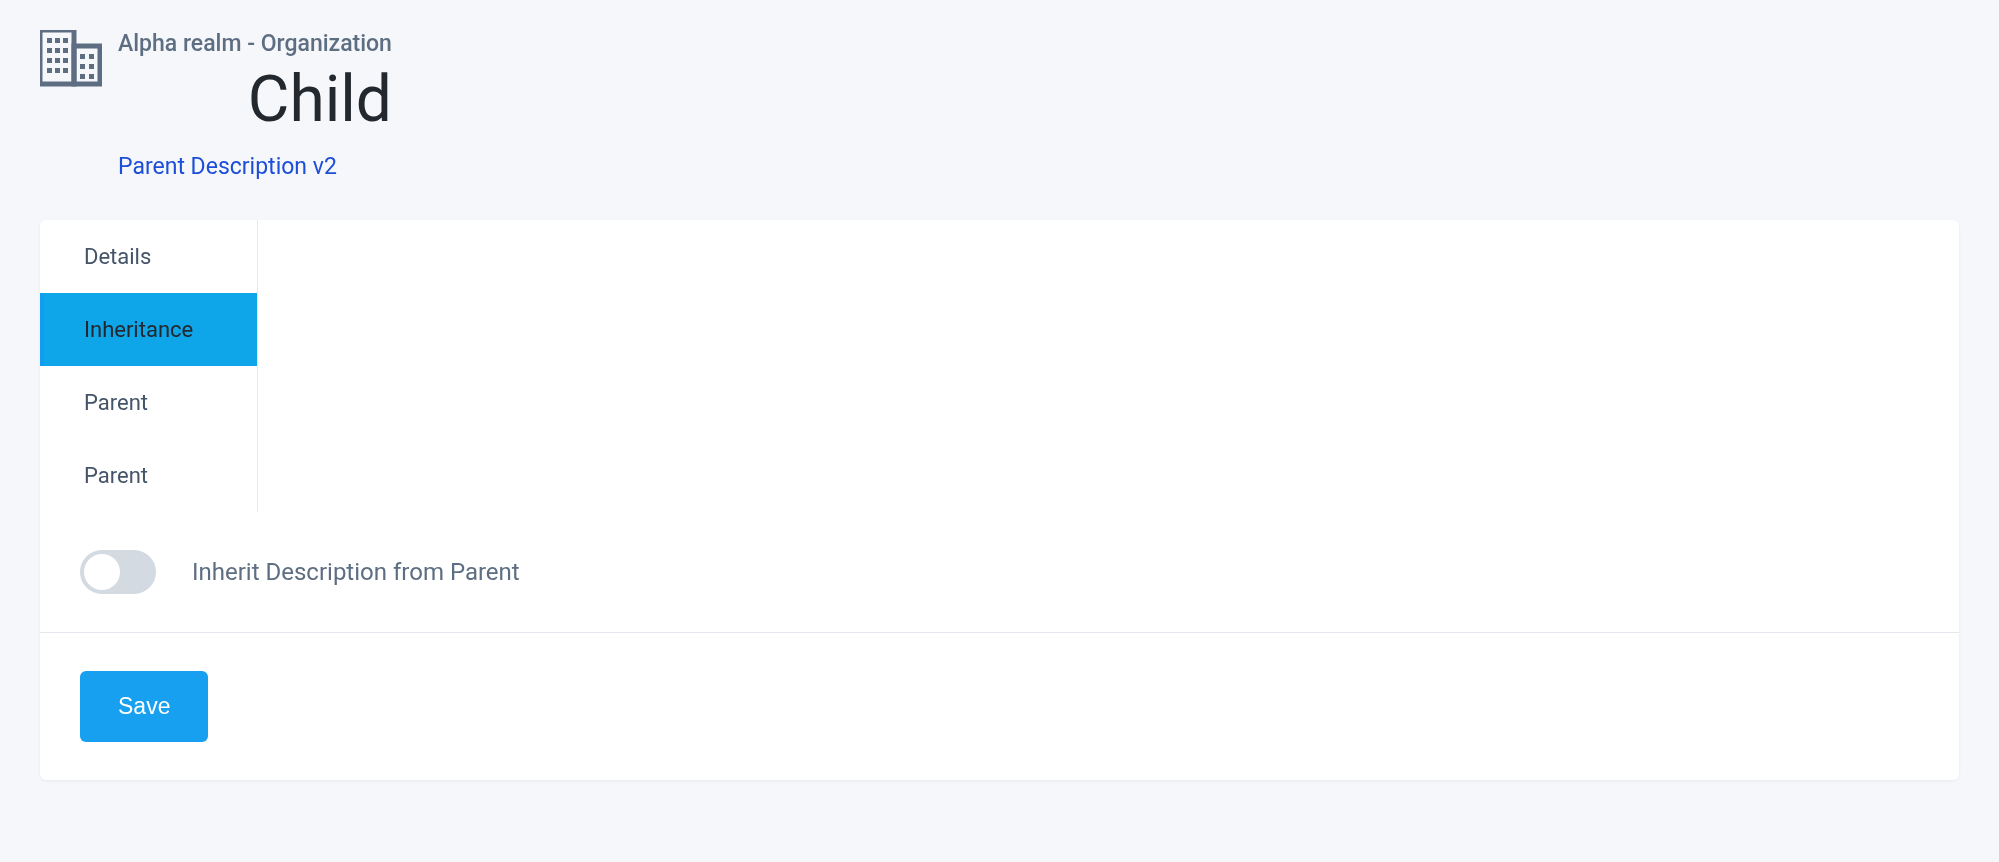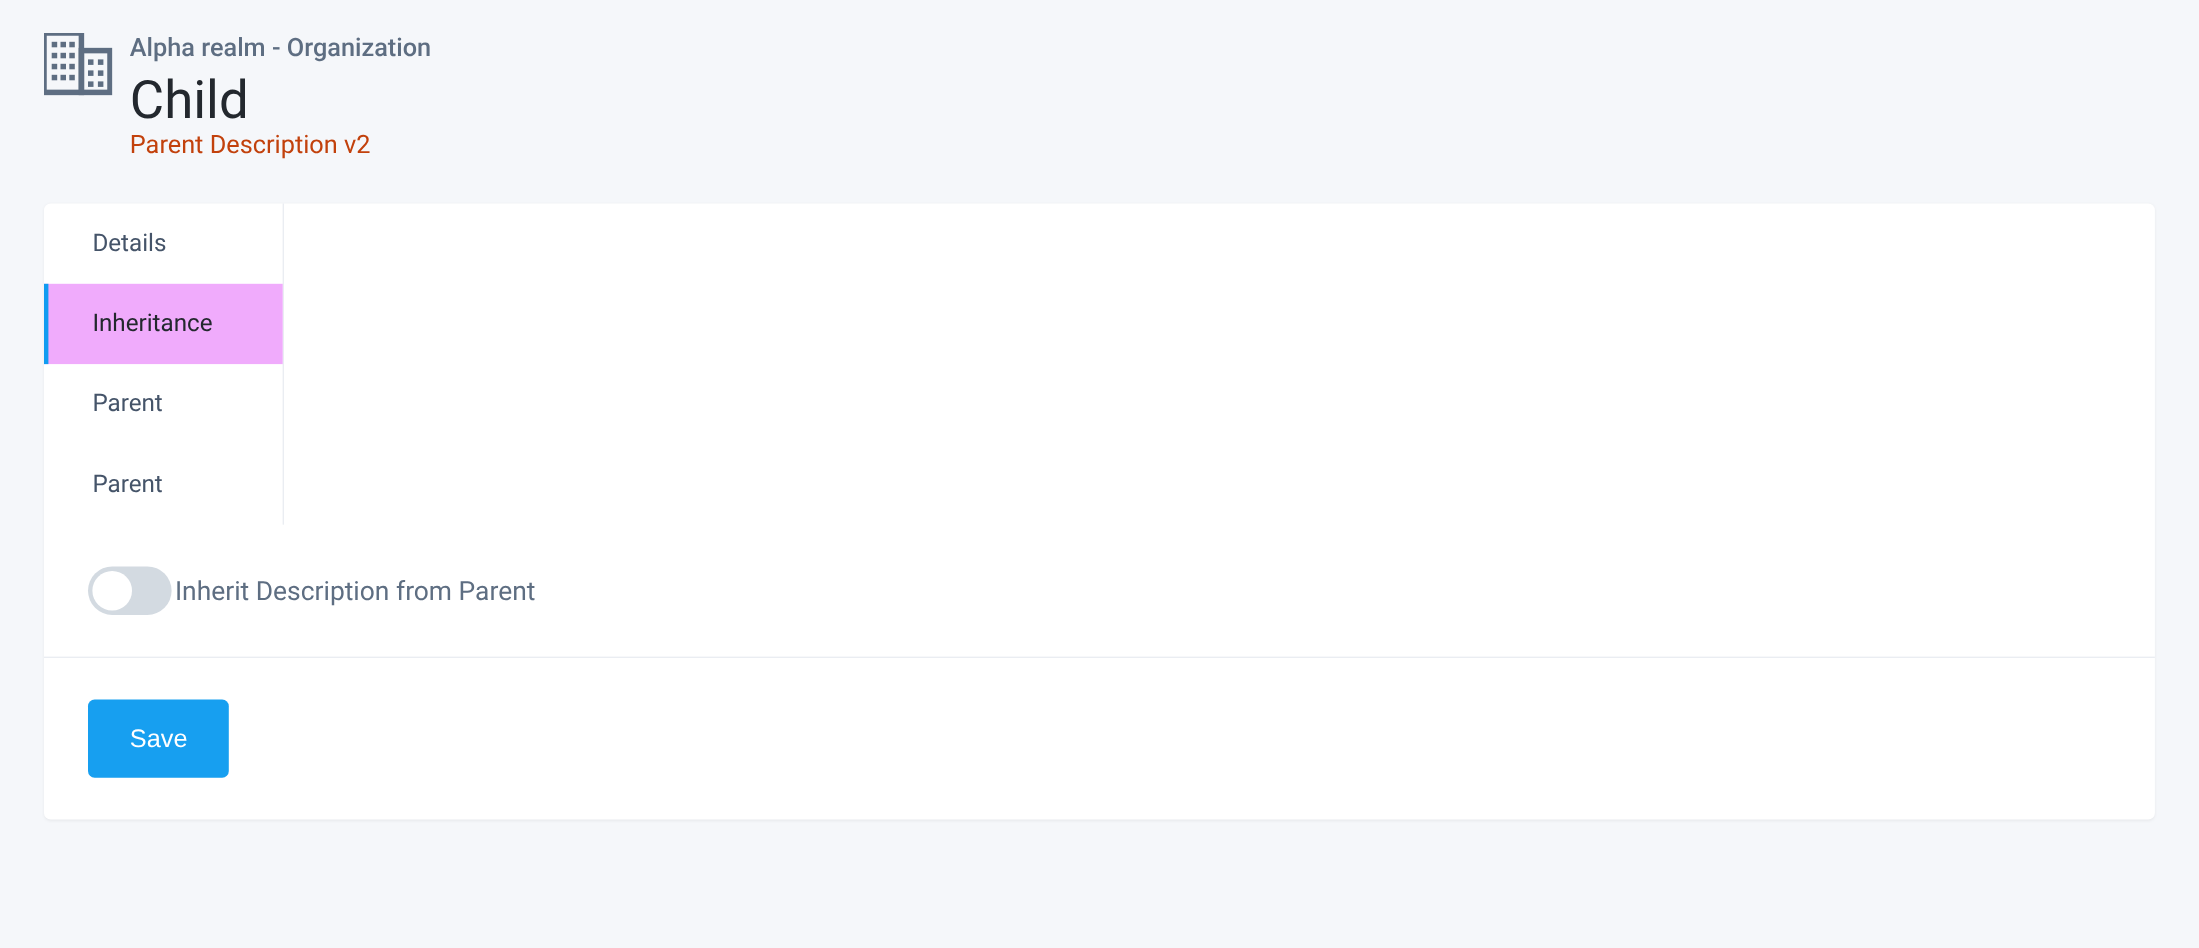--- a/index.html
+++ b/index.html
@@ -31,28 +31,30 @@
       display: flex;
       flex-direction: column;
     }
     .breadcrumb {
       font-size: 23px;
       color: #5e6e82;
       font-weight: 500;
       margin-bottom: 8px;
     }
     .page-title {
-      font-size: 48px;
+      font-size: 64px;
       font-weight: 400;
       color: #23282e;
       line-height: 1.1;
+      margin-bottom: 18px;
+      text-align: right;
     }
     .page-description {
       font-size: 23px;
-      color: #c2410c;
+      color: #1d4ed8;
       font-weight: 400;
     }
     .content-card {
       background: #ffffff;
       margin: 10px 40px 40px 40px;
       border-radius: 6px;
       display: flex;
       box-shadow: 0 1px 3px rgba(0,0,0,0.06);
       min-height: 430px;
       flex-direction: column;
@@ -66,35 +68,35 @@
     }
     .sidebar-item {
       padding: 24px 30px 24px 40px;
       font-size: 22px;
       color: #455469;
       cursor: pointer;
       border-left: 4px solid transparent;
       font-weight: 400;
     }
     .sidebar-item.active {
-      background: #f0abfc;
+      background: #0ea5e9;
       border-left: 4px solid #109cf1;
       color: #23282e;
     }
     .main-panel {
       flex: 1;
       display: flex;
       flex-direction: column;
     }
     .toggle-section {
       padding: 38px 40px 38px 40px;
       border-bottom: 1px solid #e5e9ef;
       display: flex;
       align-items: center;
-      gap: 3px;
+      gap: 36px;
     }
     .toggle-switch {
       width: 76px;
       height: 44px;
       background: #d3dae1;
       border-radius: 22px;
       position: relative;
       cursor: pointer;
       flex-shrink: 0;
     }

